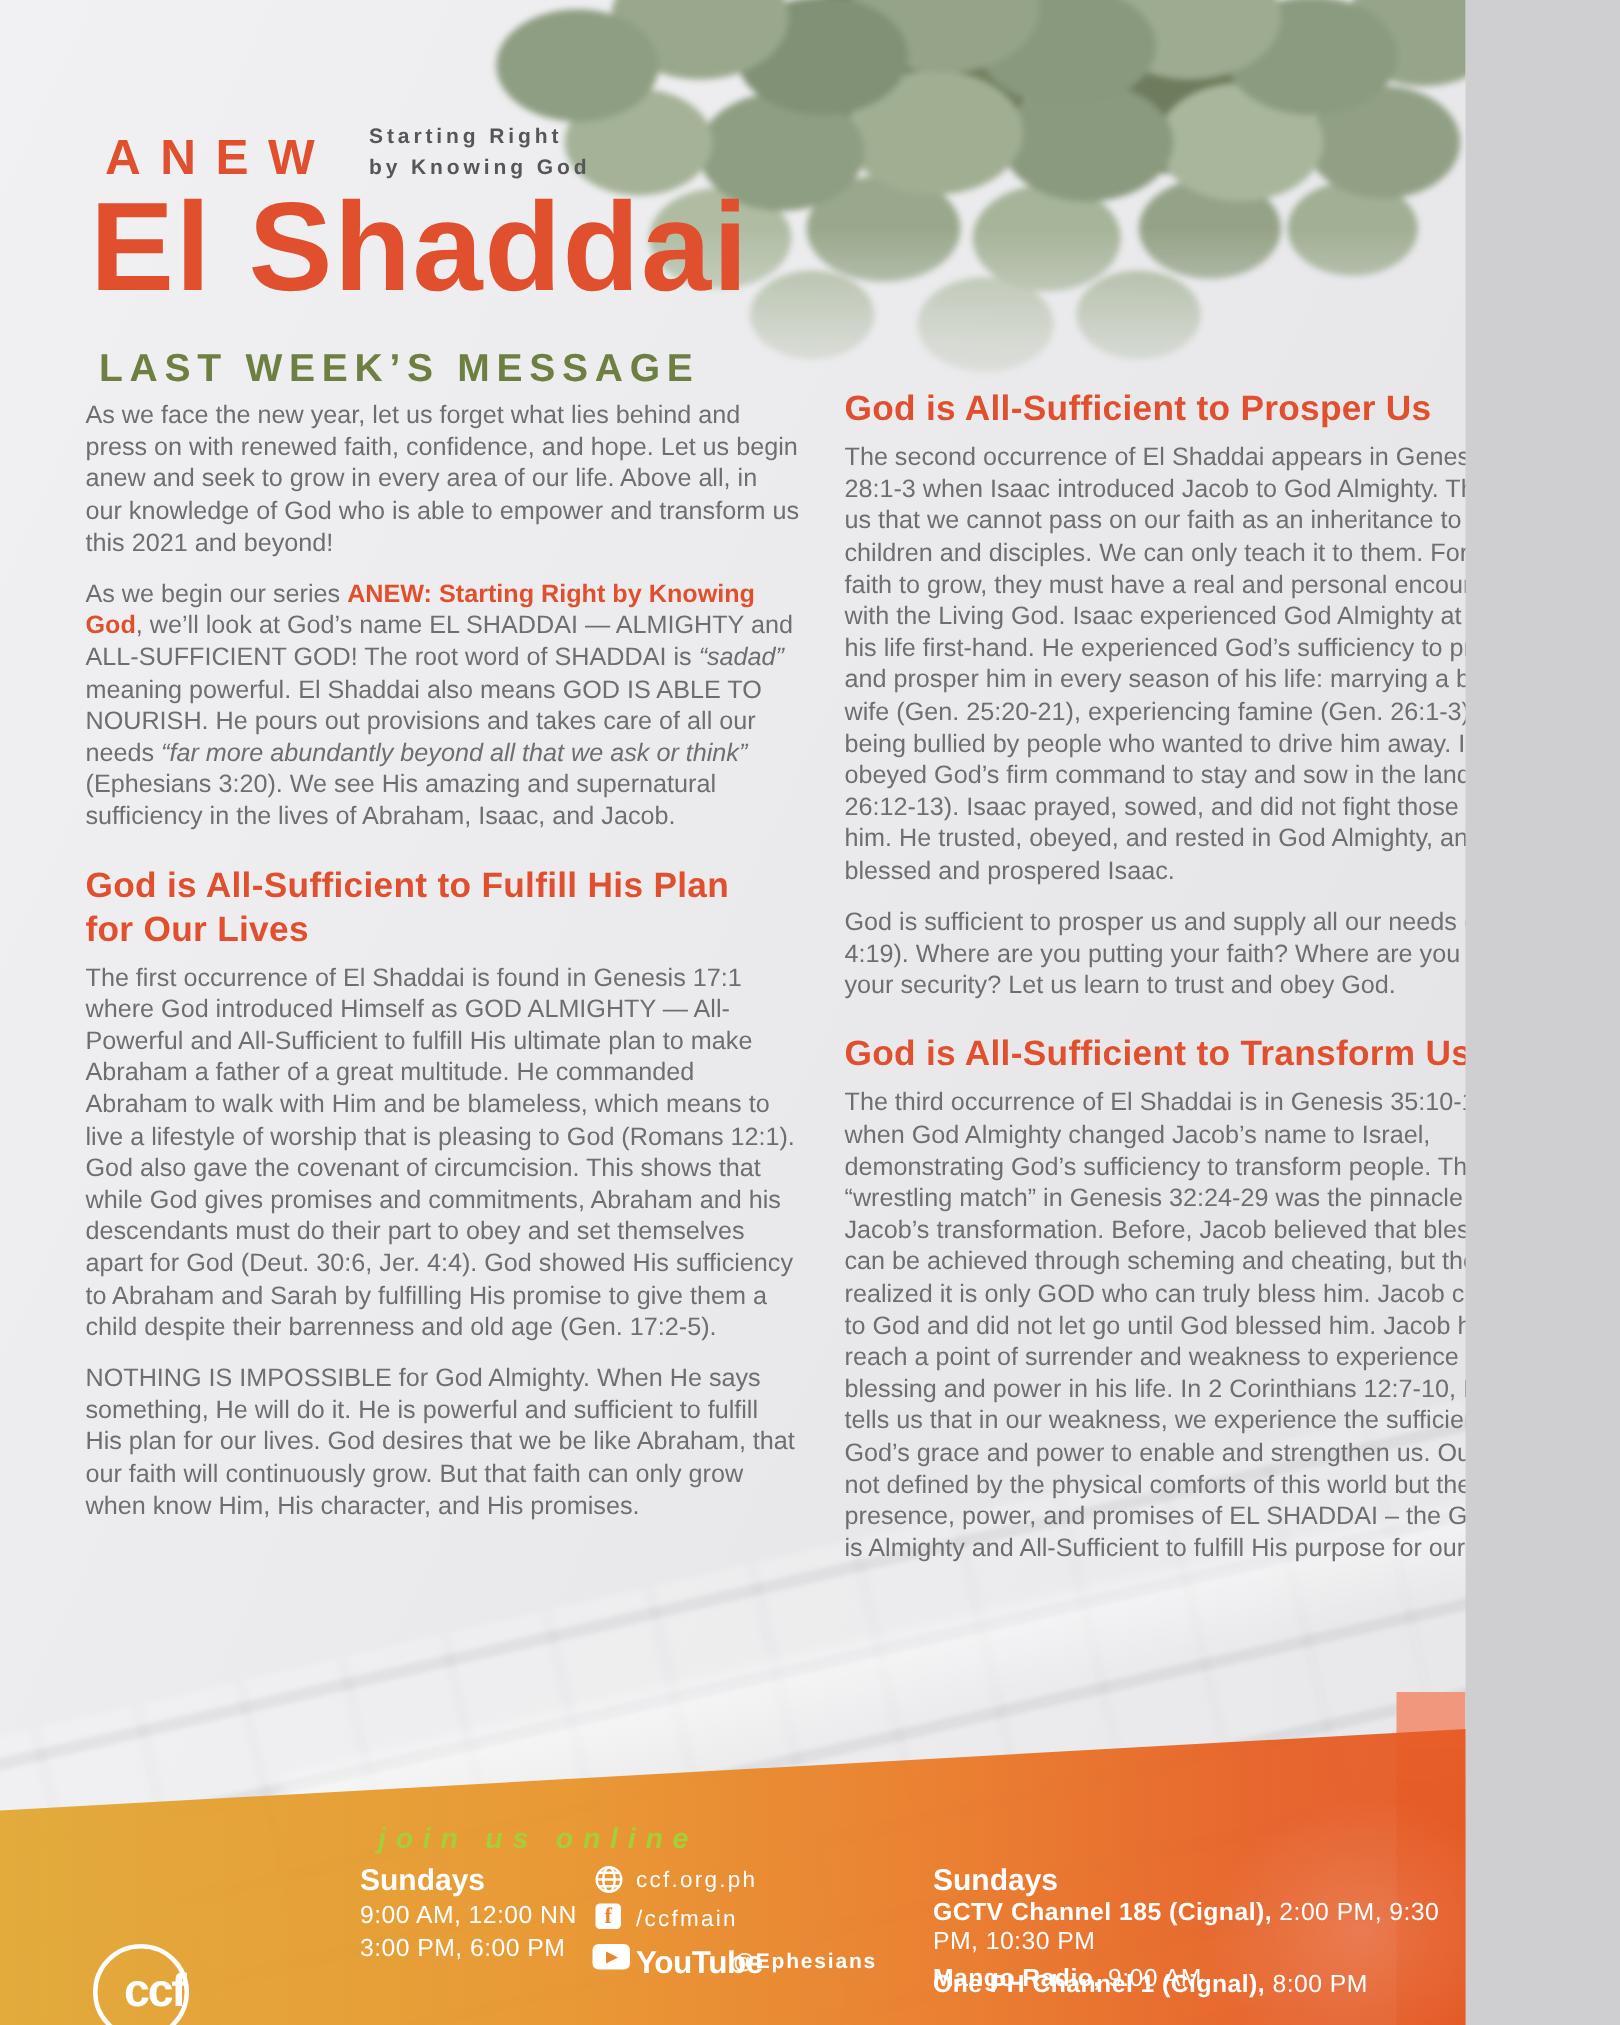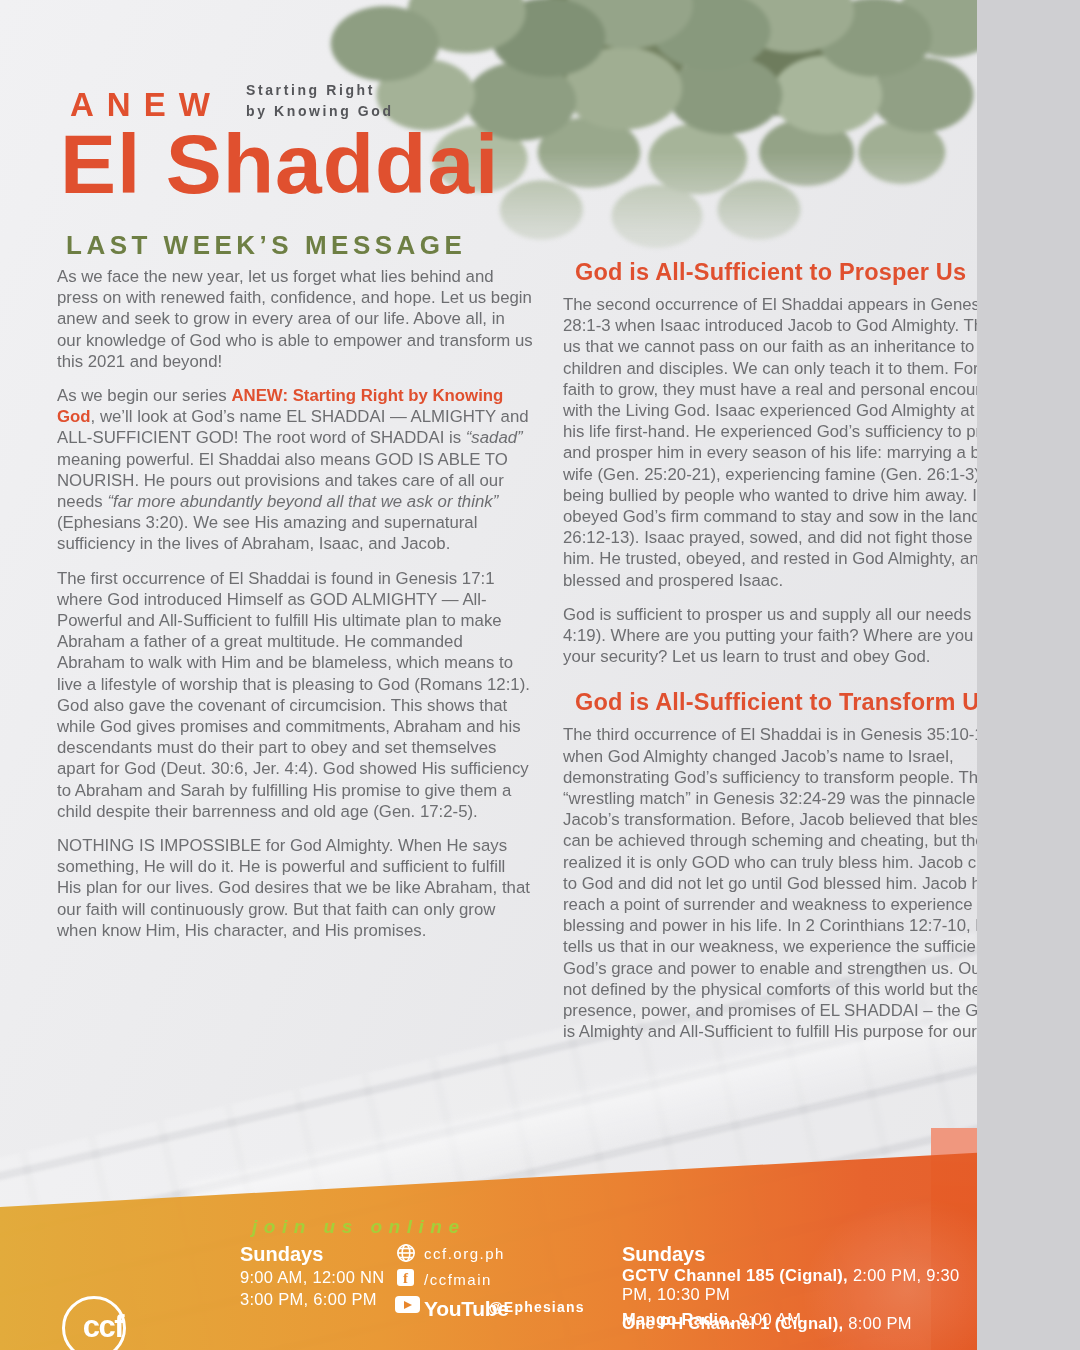--- a/index.html
+++ b/index.html
@@ -78,21 +78,21 @@
   .hdr-label{position:absolute; left:66px; top:206px; z-index:4; color:var(--olive);
     font-size:26px; font-weight:bold; letter-spacing:4.5px;margin-top:24px;}
   
   .col{position:absolute; z-index:4; font-size:16.8px; line-height:21.2px;}
   .col-left {left:57px;  top:266px; width:476px;}
   .col-right{left:563px; top:258px; width:472px;}
   .col p{margin:0 0 13px 0;}
   .col h2{color:var(--red); font-size:23.5px; line-height:29px; font-weight:bold;
     margin:21px 0 7px 0; letter-spacing:.2px;}
   .col-left h2{width:430px;}
-  .col-right h2{white-space:nowrap;margin-left:12px;}
+  .col-right h2{white-space:nowrap;}
   .col-right h2:first-child{margin-top:0;}
   .rs-bred{color:var(--red); font-weight:bold;}
   .rs-i{font-style:italic;}
   .rs-b{font-weight:bold;}
   
   .fitem{position:absolute; z-index:5; color:#fff;}
   .f-title{font-size:19px; font-weight:bold; letter-spacing:6.5px; color:var(--lime);}
   .f-day{font-size:20px; font-weight:bold;}
   .f-line{font-size:16.5px; letter-spacing:.3px;}
   .logo{
@@ -124,20 +124,21 @@
   <div class="hdr-sub">
     <div>Starting Right</div>
     <div>by Knowing God</div>
   </div>
   <div class="hdr-title">El Shaddai</div>
   <div class="hdr-label">LAST WEEK’S MESSAGE</div>
 
   <div class="col col-left">
     <p><span>As we face the new year, let us forget what lies behind and press on with renewed faith, confidence, and hope. Let us begin anew and seek to grow in every area of our life. Above all, in our knowledge of God who is able to empower and transform us this 2021 and beyond!</span></p>
     <p><span>As we begin our series </span><span class="rs-bred">ANEW: Starting Right by Knowing God</span><span>, we’ll look at God’s name EL SHADDAI — ALMIGHTY and ALL-SUFFICIENT GOD! The root word of SHADDAI is </span><span class="rs-i">“sadad”</span><span> meaning powerful. El Shaddai also means GOD IS ABLE TO NOURISH. He pours out provisions and takes care of all our needs </span><span class="rs-i">“far more abundantly beyond all that we ask or think”</span><span> (Ephesians 3:20). We see His amazing and supernatural sufficiency in the lives of Abraham, Isaac, and Jacob.</span></p>
+    <h2>God is All-Sufficient to Fulfill His Plan for Our Lives</h2>
     <p><span>The first occurrence of El Shaddai is found in Genesis 17:1 where God introduced Himself as GOD ALMIGHTY — All-Powerful and All-Sufficient to fulfill His ultimate plan to make Abraham a father of a great multitude. He commanded Abraham to walk with Him and be blameless, which means to live a lifestyle of worship that is pleasing to God (Romans 12:1). God also gave the covenant of circumcision. This shows that while God gives promises and commitments, Abraham and his descendants must do their part to obey and set themselves apart for God (Deut. 30:6, Jer. 4:4). God showed His sufficiency to Abraham and Sarah by fulfilling His promise to give them a child despite their barrenness and old age (Gen. 17:2-5).</span></p>
     <p><span>NOTHING IS IMPOSSIBLE for God Almighty. When He says something, He will do it. He is powerful and sufficient to fulfill His plan for our lives. God desires that we be like Abraham, that our faith will continuously grow. But that faith can only grow when know Him, His character, and His promises.</span></p>
   </div>
 
   <div class="col col-right">
     <h2>God is All-Sufficient to Prosper Us</h2>
     <p><span>The second occurrence of El Shaddai appears in Genesis 28:1-3 when Isaac introduced Jacob to God Almighty. This tells us that we cannot pass on our faith as an inheritance to our children and disciples. We can only teach it to them. For their faith to grow, they must have a real and personal encounter with the Living God. Isaac experienced God Almighty at work in his life first-hand. He experienced God’s sufficiency to provide and prosper him in every season of his life: marrying a barren wife (Gen. 25:20-21), experiencing famine (Gen. 26:1-3), and being bullied by people who wanted to drive him away. Isaac obeyed God’s firm command to stay and sow in the land (Gen. 26:12-13). Isaac prayed, sowed, and did not fight those against him. He trusted, obeyed, and rested in God Almighty, and God blessed and prospered Isaac.</span></p>
     <p><span>God is sufficient to prosper us and supply all our needs (Phil. 4:19). Where are you putting your faith? Where are you placing your security? Let us learn to trust and obey God.</span></p>
     <h2>God is All-Sufficient to Transform Us</h2>
     <p><span>The third occurrence of El Shaddai is in Genesis 35:10-12 when God Almighty changed Jacob’s name to Israel, demonstrating God’s sufficiency to transform people. The “wrestling match” in Genesis 32:24-29 was the pinnacle of Jacob’s transformation. Before, Jacob believed that blessings can be achieved through scheming and cheating, but then he realized it is only GOD who can truly bless him. Jacob clung on to God and did not let go until God blessed him. Jacob had to reach a point of surrender and weakness to experience God’s blessing and power in his life. In 2 Corinthians 12:7-10, Paul tells us that in our weakness, we experience the sufficiency of God’s grace and power to enable and strengthen us. Our life is not defined by the physical comforts of this world but the very presence, power, and promises of EL SHADDAI – the God who is Almighty and All-Sufficient to fulfill His purpose for our lives!</span></p>

